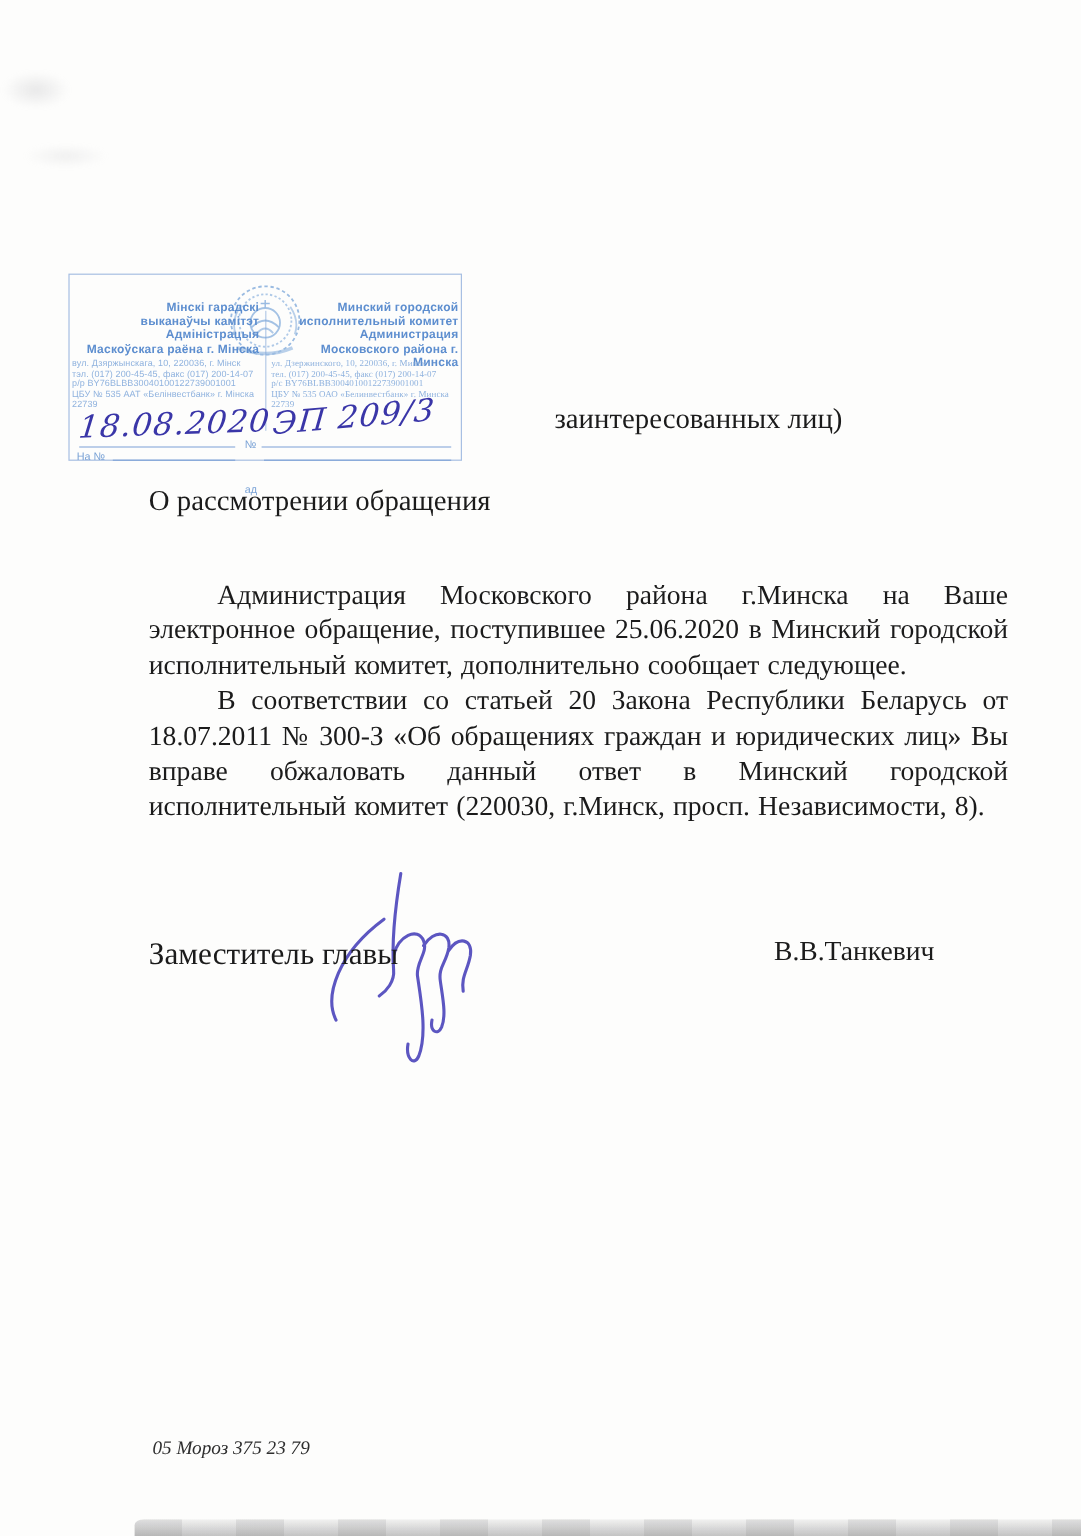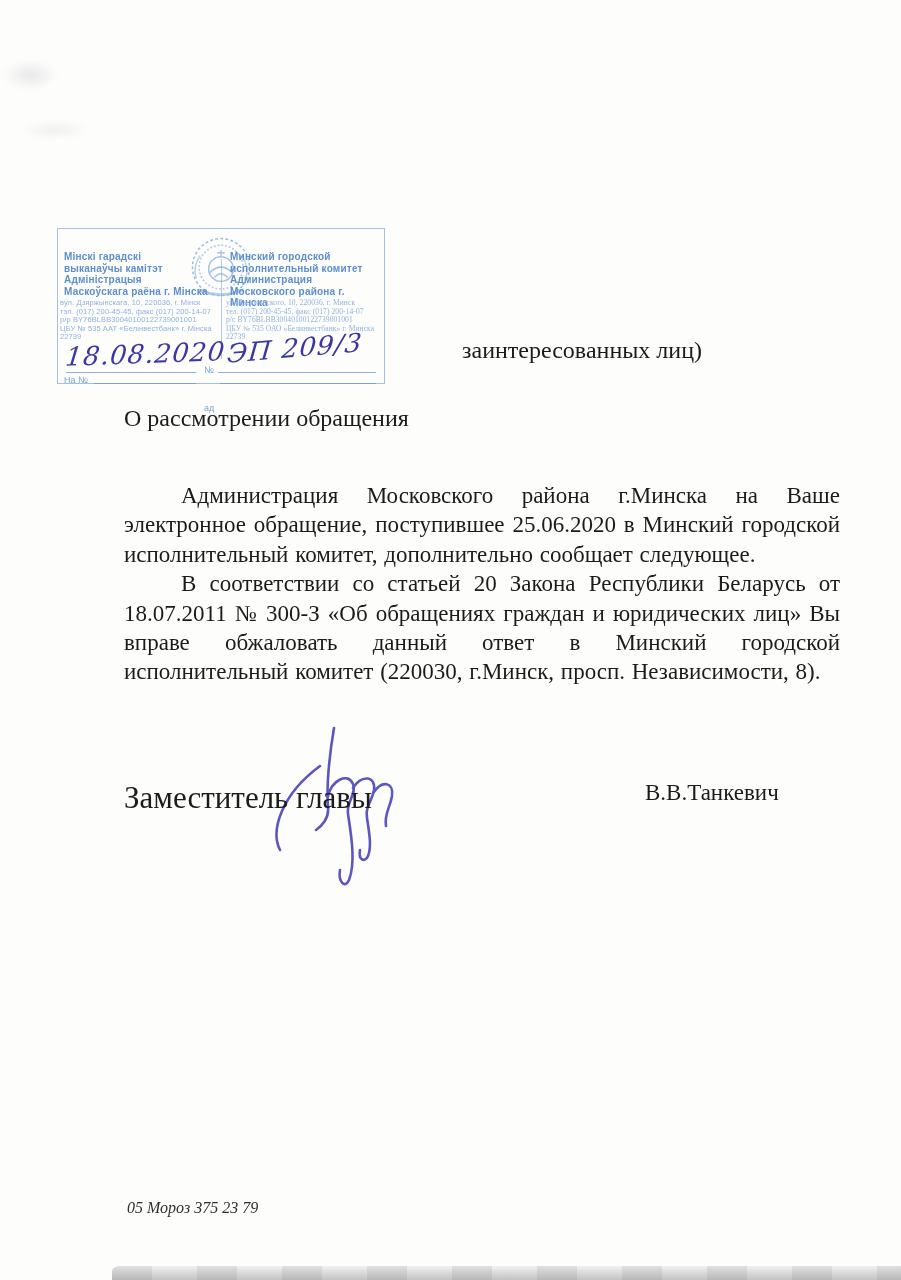--- a/index.html
+++ b/index.html
@@ -28,21 +28,21 @@
     font-family:"Liberation Sans", sans-serif;
     box-sizing:border-box;
   }
   .stamp .emblem{
     position:absolute;left:50%;top:2px;transform:translateX(-50%);
     width:76px;height:76px;opacity:.75;filter:blur(.4px);
   }
   .stamp .org{
     position:absolute;top:22px;width:152px;
     font-size:10px;line-height:11.5px;font-weight:bold;
-    text-align:left;letter-spacing:.2px;
+    text-align:right;letter-spacing:.2px;
     color:#5d8ecf;filter:blur(.35px);
   }
   .stamp .org.by{left:6px;}
   .stamp .org.ru{right:2px;}
   .stamp .divider{
     position:absolute;left:50%;top:30px;width:1px;height:100px;
     background:rgba(120,160,215,.55);
   }
   .stamp .details{
     position:absolute;top:70px;width:158px;
@@ -77,21 +77,21 @@
   .subject{
     position:absolute;left:124px;top:405px;font-size:24px;
   }
   .body-text{
     position:absolute;left:124px;top:481px;width:716px;
     font-size:23px;line-height:29.4px;text-align:justify;
   }
   .body-text p{margin:0;text-indent:57px;word-spacing:1px;}
 
   
-  .position-title{position:absolute;left:124px;top:780px;font-size:31px;}
+  .position-title{position:absolute;left:124px;top:780px;font-size:26px;}
   .signer-name{position:absolute;left:645px;top:780px;font-size:23px;}
   .signature-svg{position:absolute;left:252px;top:722px;width:210px;height:170px;}
 
   
   .executor-note{position:absolute;left:127px;top:1199px;font-size:16px;color:#2e2e2e;font-style:italic;}
 
   .scan-band{
     position:absolute;left:112px;right:0;bottom:0;height:14px;
     background:
       repeating-linear-gradient(90deg, rgba(120,120,122,.18) 0 40px, rgba(150,150,152,.06) 40px 85px),

